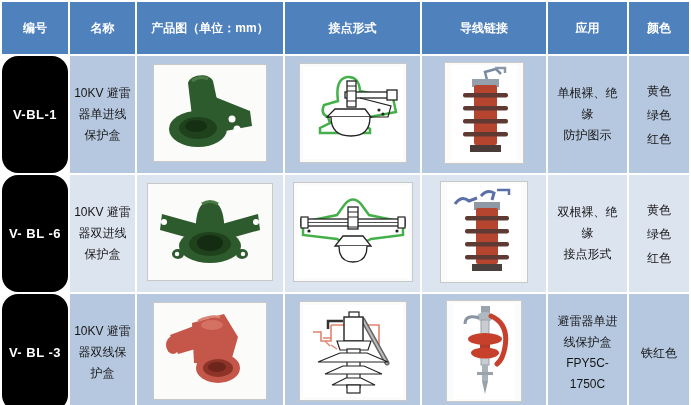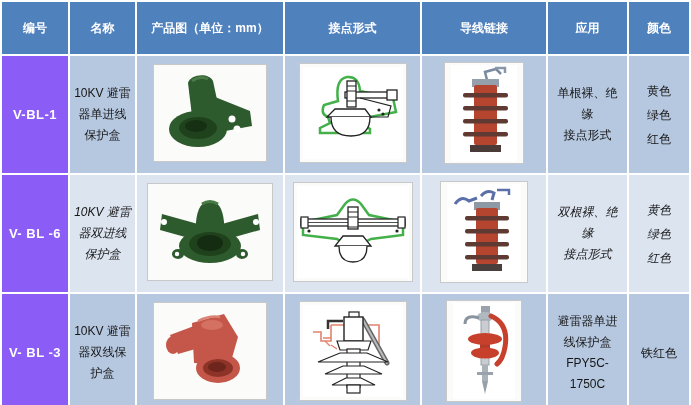--- a/index.html
+++ b/index.html
@@ -1,22 +1,22 @@
 <!DOCTYPE html>
 <html><head>
 <meta charset="utf-8">
 <style>
   html,body{margin:0;padding:0;background:#fff;}
   body{font-family:"Liberation Sans","DejaVu Sans",sans-serif;}
   table{border-collapse:separate;border-spacing:2px;width:691px;height:405px;table-layout:fixed;background:#fff;}
   td{text-align:center;vertical-align:middle;overflow:hidden;margin-top:29px;}
   tr.hdr td{background:#4f81bd;color:#fff;font-weight:bold;font-size:12px;height:50px;}
-  td.idcell{background:#8b5cf6;color:#fff;font-weight:bold;font-size:13px;letter-spacing:.5px;}
+  td.idcell{background:#000000;color:#fff;font-weight:bold;font-size:13px;letter-spacing:.5px;border-radius:16px;}
   tr.odd td.body{background:#b6c8e0;}
-  tr.even td.body{background:#dce4f0;font-style:italic;}
+  tr.even td.body{background:#dce4f0;}
   td.body{color:#161616;font-size:12px;height:115px;}
   .wrap{white-space:pre-line;line-height:1.75;padding:0 3px;}
   .colorwrap{white-space:pre-line;line-height:2.0;}
   .photo{background:#fbfbf9;border:1px solid #c8c8c8;display:inline-block;line-height:0;}
   .photo svg{display:block;}
   .p-prod{padding:4px;}
   .p-diag{padding:3px;}
   .p-cont{padding:2px 6px;}
 </style>
 </head>
@@ -93,21 +93,21 @@
           <rect x="12" y="28" width="45" height="4.5" rx="2" fill="#5f3a33"></rect>
           <rect x="12" y="41" width="45" height="4.5" rx="2" fill="#5f3a33"></rect>
           <rect x="12" y="54" width="45" height="4.5" rx="2" fill="#5f3a33"></rect>
           <rect x="12" y="67" width="45" height="4.5" rx="2" fill="#5f3a33"></rect>
           <rect x="19" y="80" width="31" height="7" fill="#4a3a38"></rect>
         </svg>
       </span>
     </td>
     <td class="body">
           <div class="wrap">单根裸、绝缘
-接点形式</div>
+防护图示</div>
         </td>
     <td class="body">
           <div class="colorwrap">黄色
 绿色
 红色</div>
         </td>
   </tr>
 
   <tr class="even">
     <td class="idcell">V- BL -6</td>

